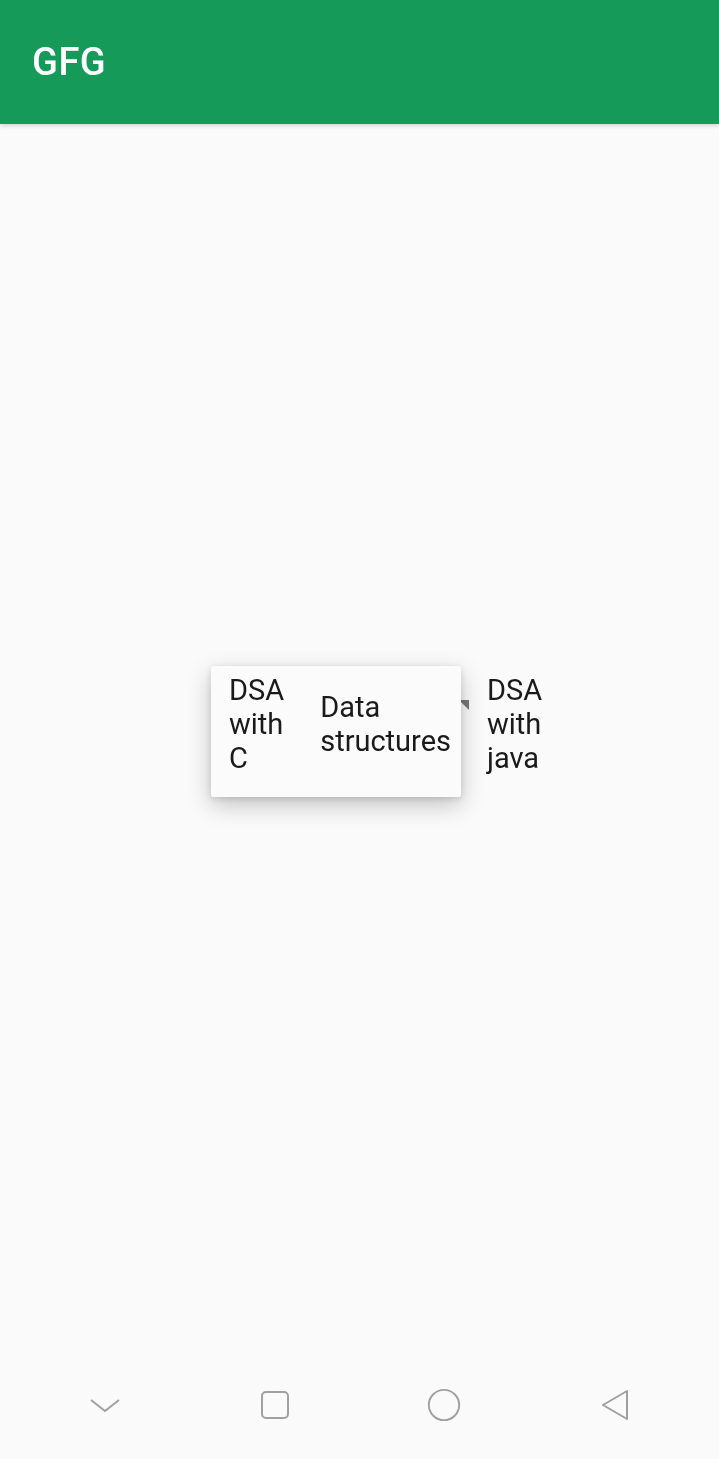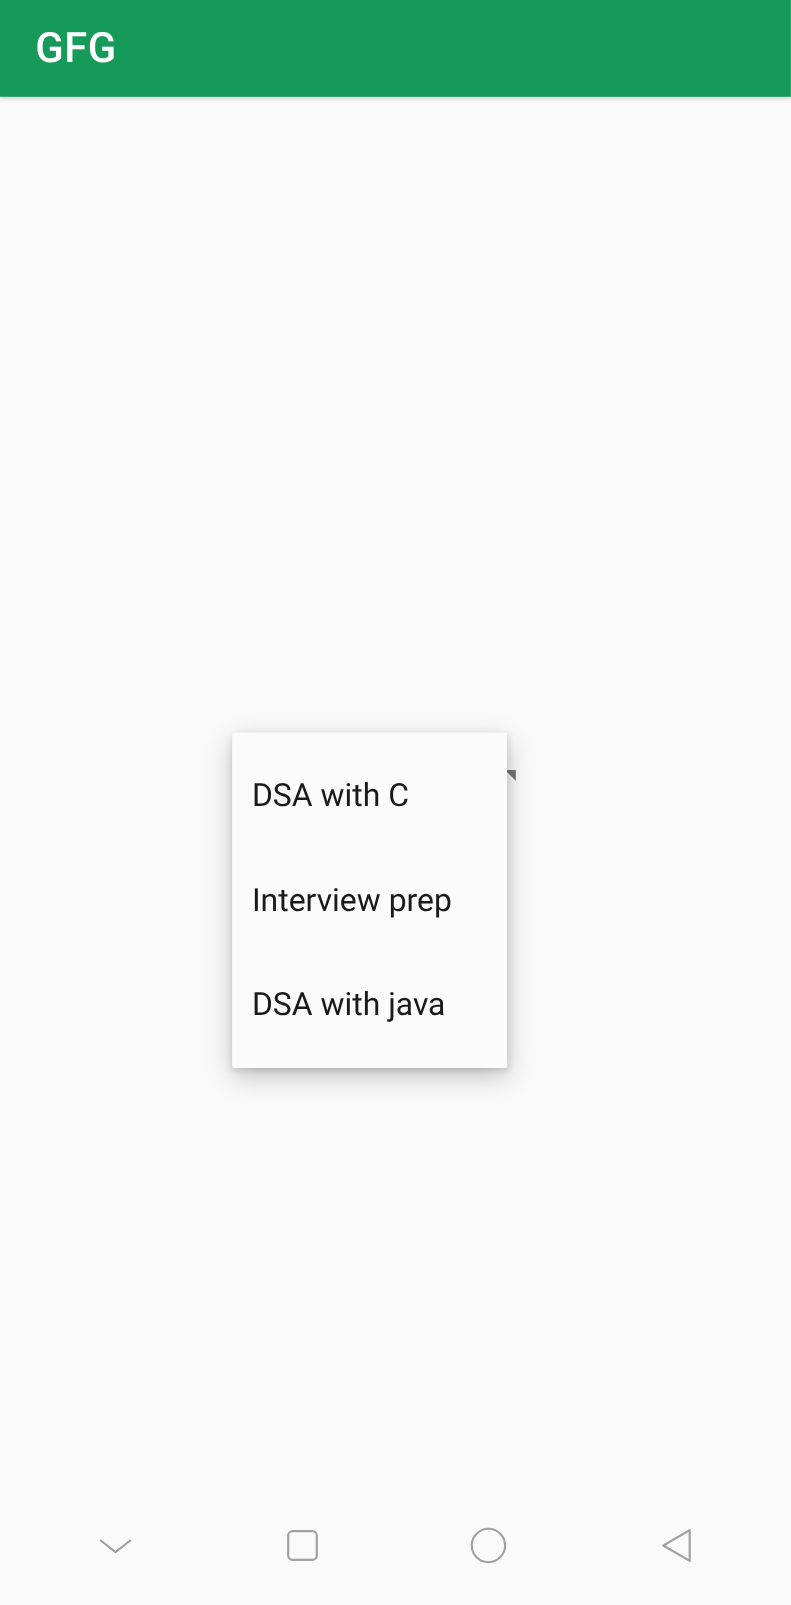--- a/index.html
+++ b/index.html
@@ -12,21 +12,21 @@
       width: 719px;
       height: 1459px;
       background: #fafafa;
       font-family: Roboto, "Helvetica Neue", Arial, sans-serif;
       position: relative;
       overflow: hidden;
     }
     
     .app-bar {
       width: 100%;
-      height: 88px;
+      height: 124px;
       background: #159a5a;
       display: flex;
       align-items: center;
       padding-left: 32px;
       box-shadow: 0 2px 4px rgba(0,0,0,0.15);
     }
     
     .app-title {
       color: #ffffff;
       font-size: 38px;
@@ -46,23 +46,23 @@
     
     .dropdown-menu {
       position: absolute;
       top: 666px;
       left: 211px;
       width: 250px;
       background: #fbfbfb;
       box-shadow: 0 8px 24px rgba(0,0,0,0.22), 0 2px 6px rgba(0,0,0,0.12);
       border-radius: 2px;
       display: flex;
-      flex-direction: column;
+      flex-direction: row;
       padding-top: 10px;
-      padding-bottom: 10px;
+      padding-bottom: 26px;
     }
     
     .dropdown-item {
       height: 95px;
       display: flex;
       align-items: center;
       padding-left: 18px;
       padding-right: 18px;
       color: #1a1a1a;
       font-size: 29px;
@@ -103,21 +103,21 @@
 <body>
 
 <div class="app-bar">
   <span class="app-title">GFG</span>
 </div>
 
 <div class="dropdown-caret"></div>
 
 <div class="dropdown-menu">
   <div class="dropdown-item">DSA with C</div>
-  <div class="dropdown-item">Interview prep</div>
+  <div class="dropdown-item">Data structures</div>
   <div class="dropdown-item">DSA with java</div>
 </div>
 
 <div class="nav-bar">
   <div class="nav-icon nav-chevron">
     <svg width="34" height="20" viewBox="0 0 34 20">
       <polyline points="3,5 17,16 31,5"></polyline>
     </svg>
   </div>
   <div class="nav-icon nav-square">

